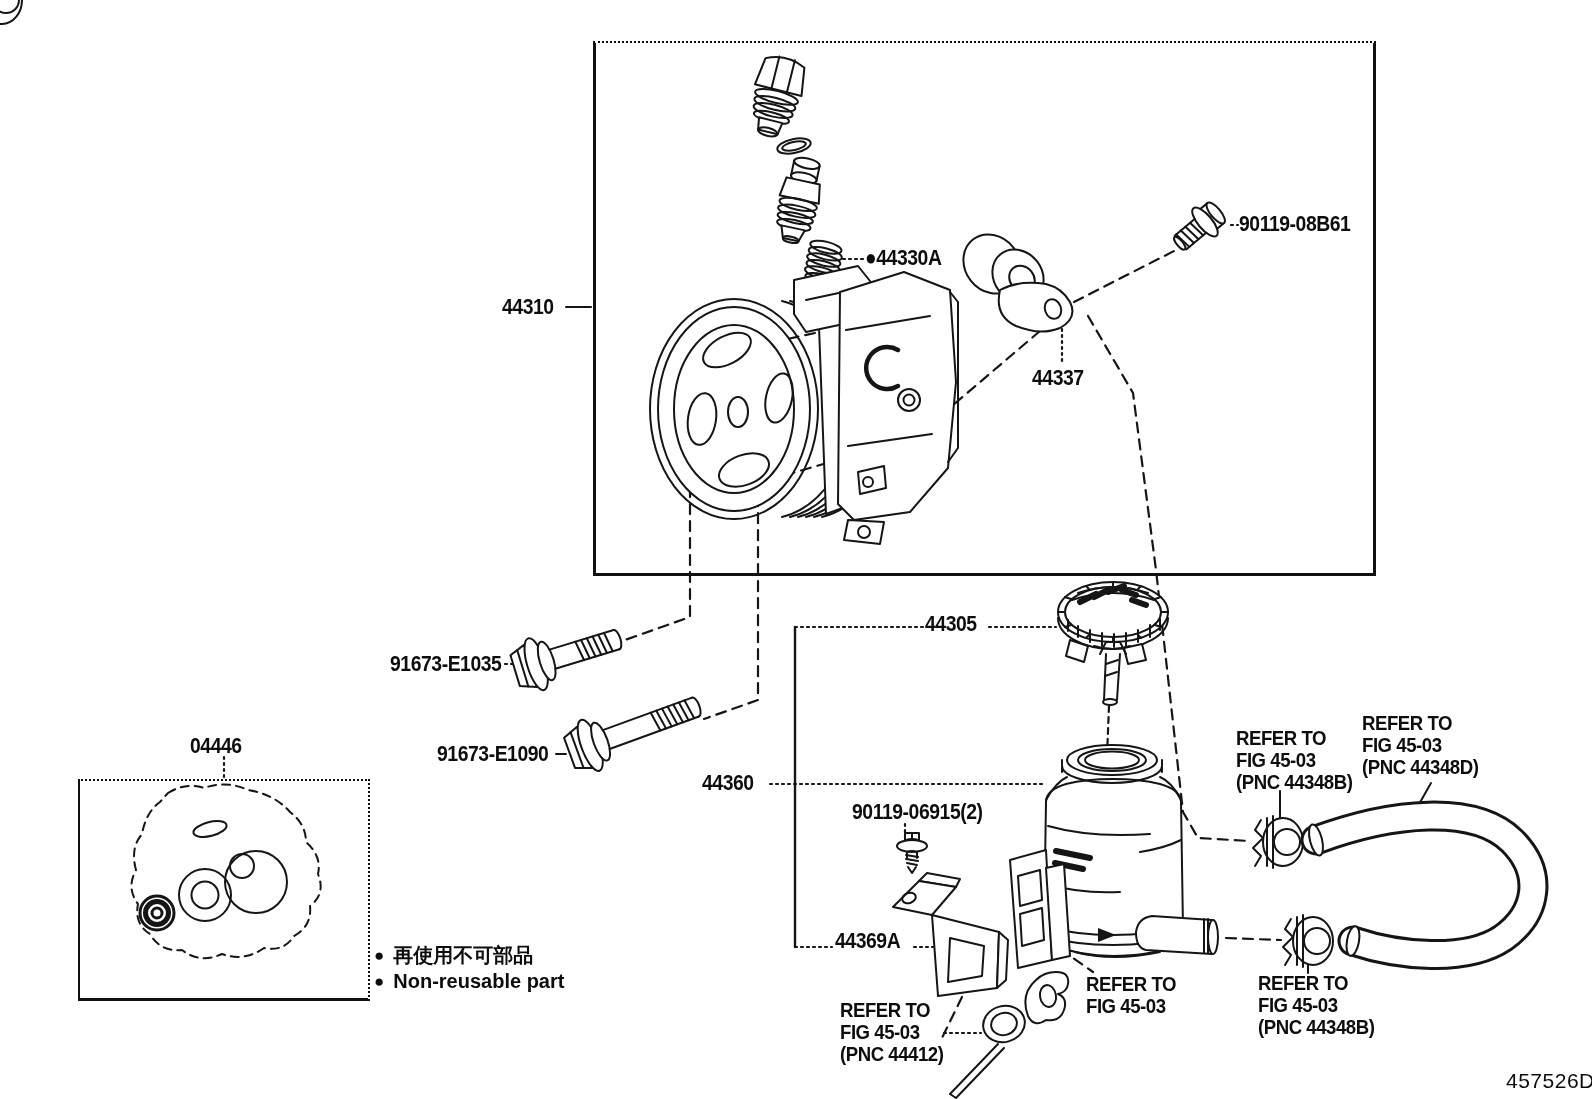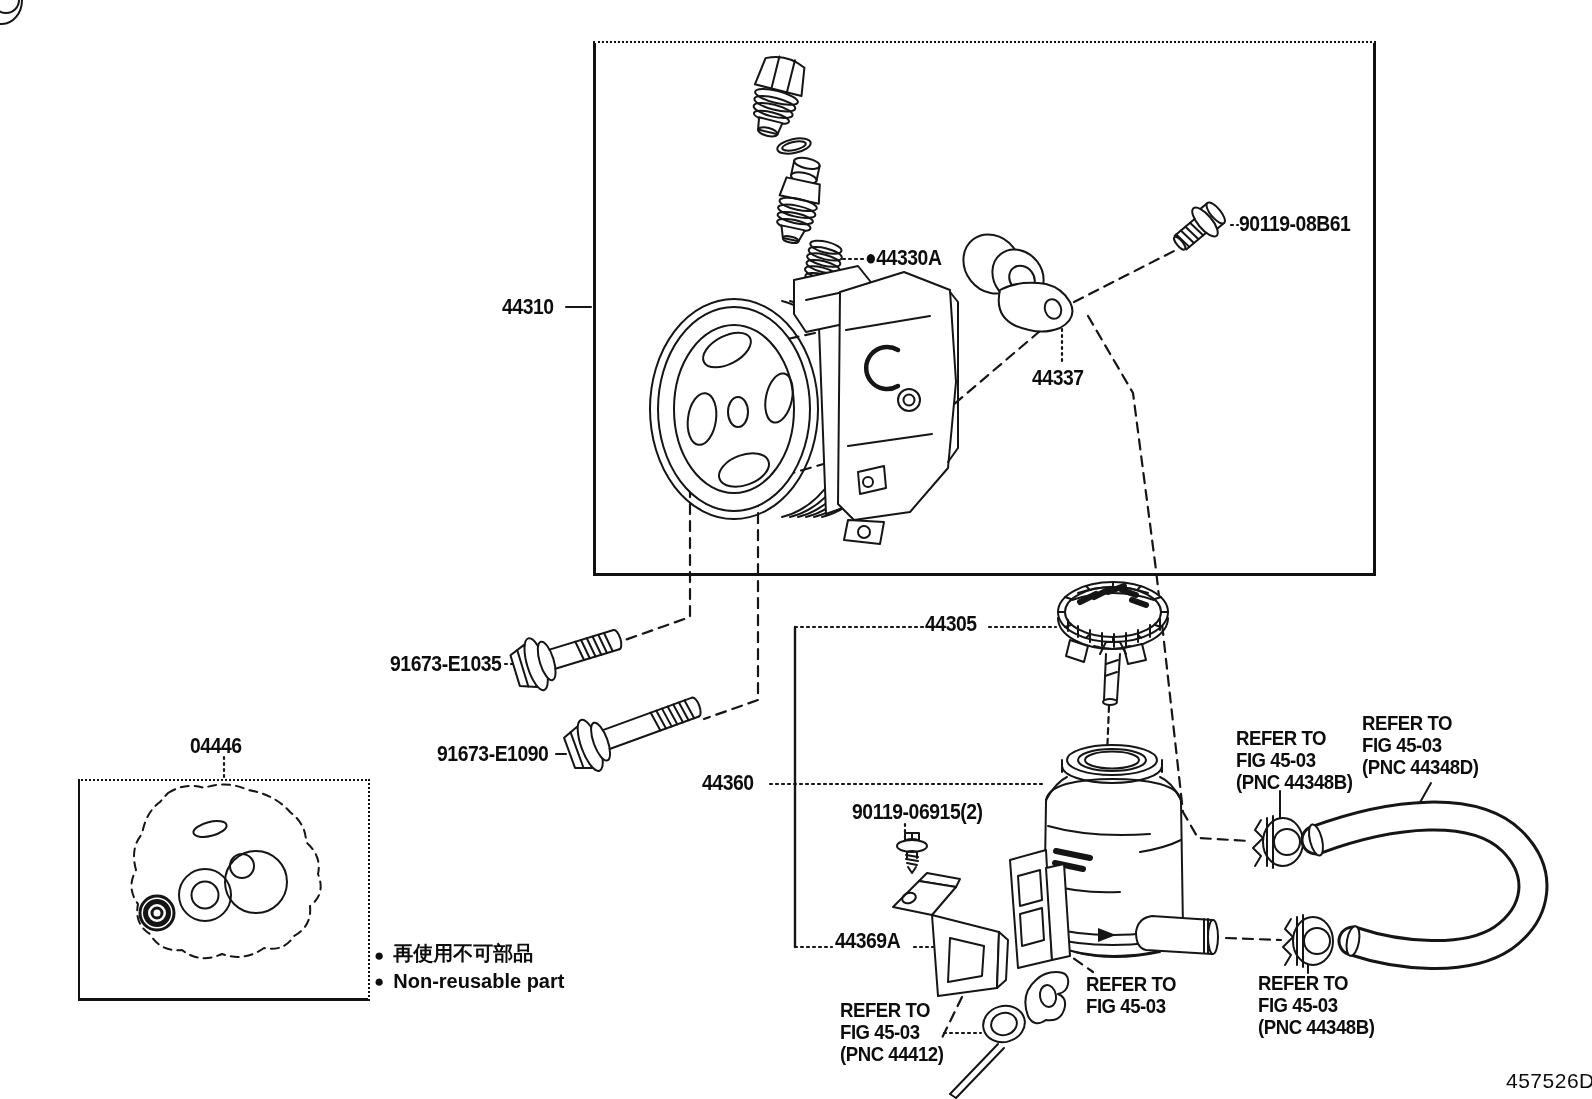--- a/index.html
+++ b/index.html
@@ -13,21 +13,21 @@
             border-style:dotted dotted solid solid;border-width:2px 2px 3px 2px;}
   .label{position:absolute;font-weight:700;font-size:22px;color:#0d0d0d;white-space:nowrap;
          transform:scaleX(0.88);transform-origin:left top;letter-spacing:-0.5px;line-height:1;}
   .refer{position:absolute;font-weight:700;font-size:20px;color:#0d0d0d;white-space:nowrap;
          transform:scaleX(0.93);transform-origin:left top;letter-spacing:-0.5px;line-height:22px;}
   .refer div{height:22px;}
   .code{position:absolute;font-weight:400;font-size:21px;color:#0d0d0d;letter-spacing:0.5px;}
   .legend-row{position:absolute;display:flex;align-items:center;gap:9px;color:#0d0d0d;
               font-size:20px;font-weight:700;line-height:1;}
   .legend-row .dot{font-size:17px;}
-  .jp{font-family:Liberation Mono, monospace;}
+  .jp{font-family:Liberation Serif, serif;}
 </style>
 </head>
 <body>
 
 <div id="stage">
 
   <div id="main-box" class="box"></div>
   <div id="gasket-box" class="box"></div>
 
   <svg id="art" width="1592" height="1099" viewBox="0 0 1592 1099">

